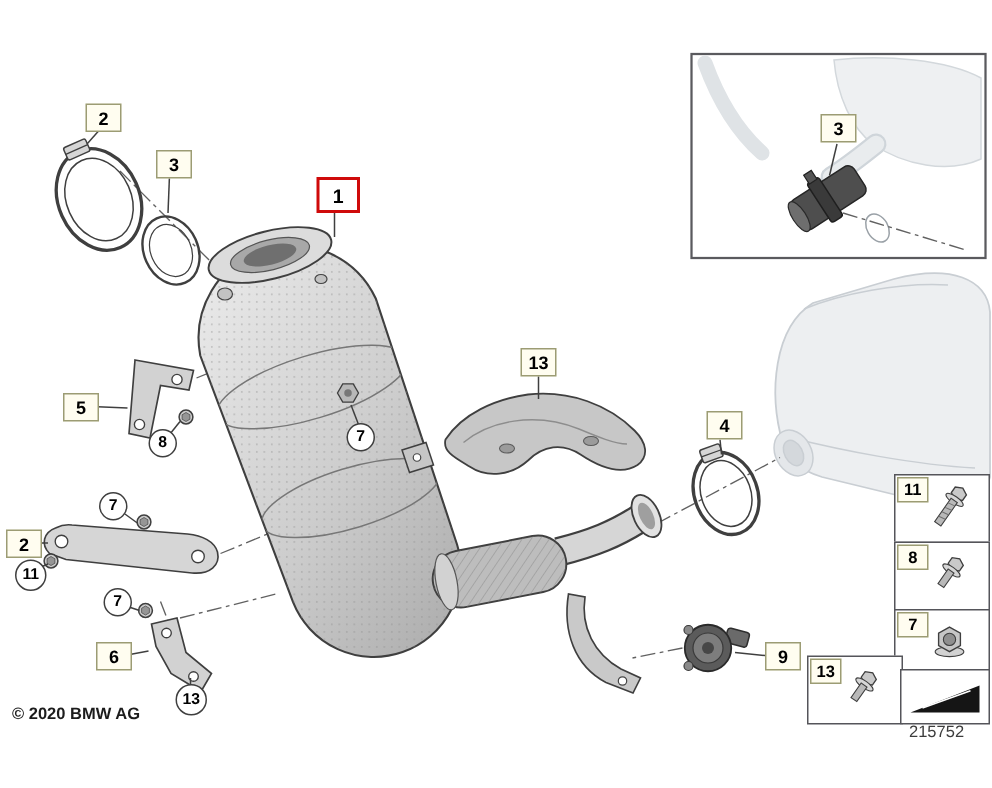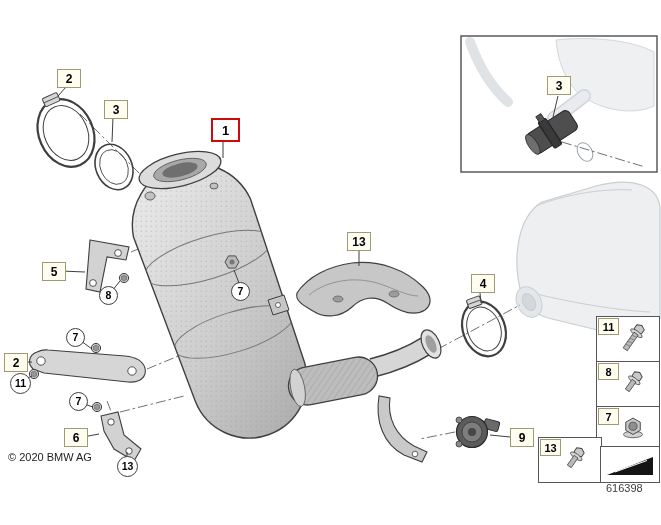--- a/index.html
+++ b/index.html
@@ -14,21 +14,21 @@
   .co.red{min-width:19px;height:20px;padding:0 3px;font-size:13px;border:2px solid #cf0a0a;background:#fff}
   .co.circle{min-width:17px;height:17px;border-radius:50%;border:1px solid #3f3f3f;background:#fff;font-size:10.5px}
   .legend-col{position:absolute;left:596px;top:316px;z-index:5}
   .legend-cell{position:relative;width:62px;height:44px;background:#fff;border:1px solid #55555a;
       display:flex;align-items:center;justify-content:center;margin-top:-1px}
   .legend-cell:first-child{margin-top:0}
   .legend-cell.floating{position:absolute;margin:0;z-index:5}
   .legend-cell svg{margin-left:10px}
   .lco{position:absolute;left:1px;top:1px;min-width:19px;height:15px;display:flex;align-items:center;
       justify-content:center;font-weight:bold;font-size:11px;background:#fffdf0;border:1px solid #9c9c74;z-index:2}
-  .copyright{position:absolute;left:8px;top:451px;font-size:11px;font-weight:normal;color:#1c1c1c;z-index:5}
+  .copyright{position:absolute;left:8px;top:470px;font-size:11px;font-weight:bold;color:#1c1c1c;z-index:5}
   .diag-num{position:absolute;left:606px;top:482px;font-size:11px;color:#3c3c3c;z-index:5}
 </style>
 </head>
 <body>
 
 <div class="stage">
 
   <svg class="draw" width="661" height="525" viewBox="0 0 661 525">
     <defs>
       <linearGradient id="gBody" x1="0" y1="0" x2="1" y2="1">
@@ -265,14 +265,14 @@
   </div>
 
   <div class="legend-cell floating" style="left:600px;top:446px;width:58px;height:35px">
     <svg width="54" height="29" viewBox="0 0 54 29" style="margin-left:0">
       <polygon points="4,25 50,7 50,25" fill="#151515"></polygon>
       <line x1="12" y1="22" x2="44" y2="10.5" stroke="#ffffff" stroke-width="1"></line>
     </svg>
   </div>
 
   <div class="copyright">© 2020 BMW AG</div>
-  <div class="diag-num">616398</div>
+  <div class="diag-num">215752</div>
 </div>
 
 </body></html>

